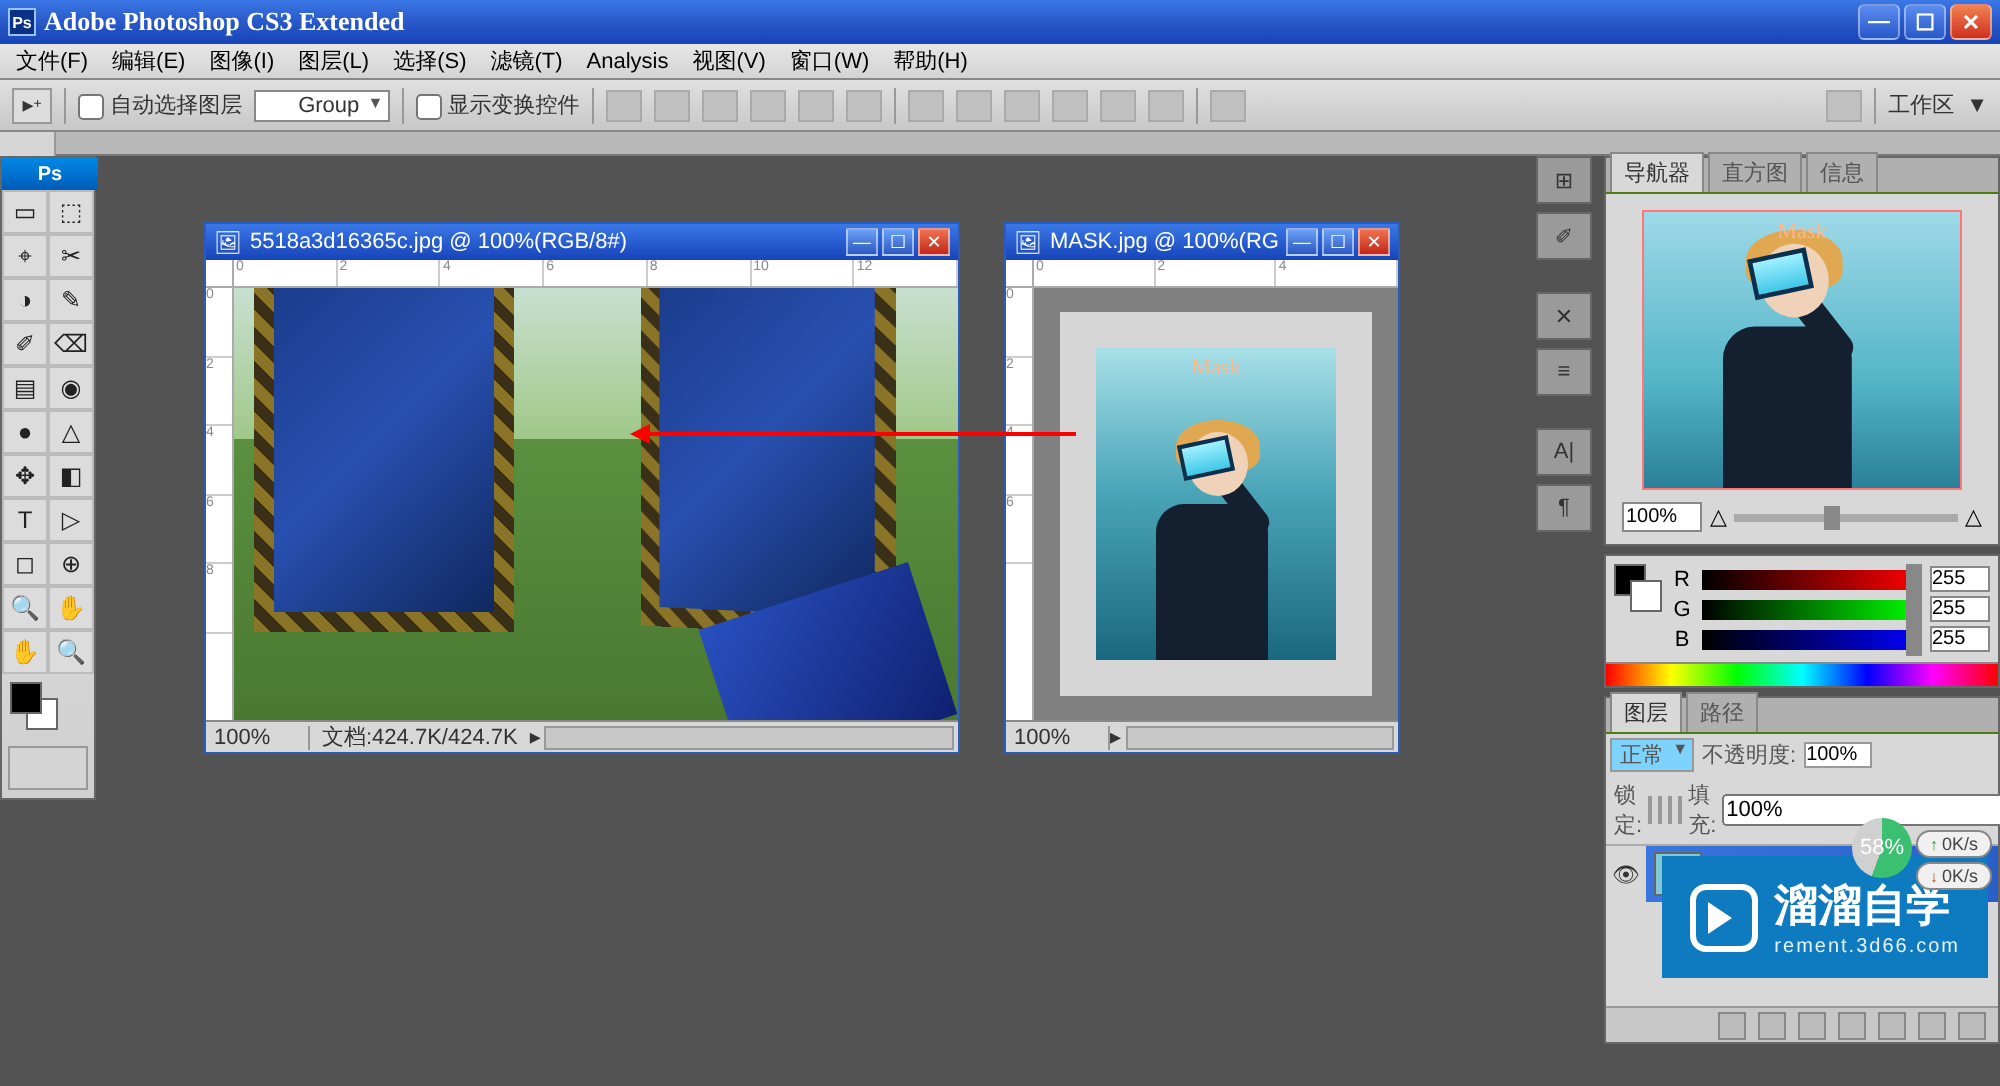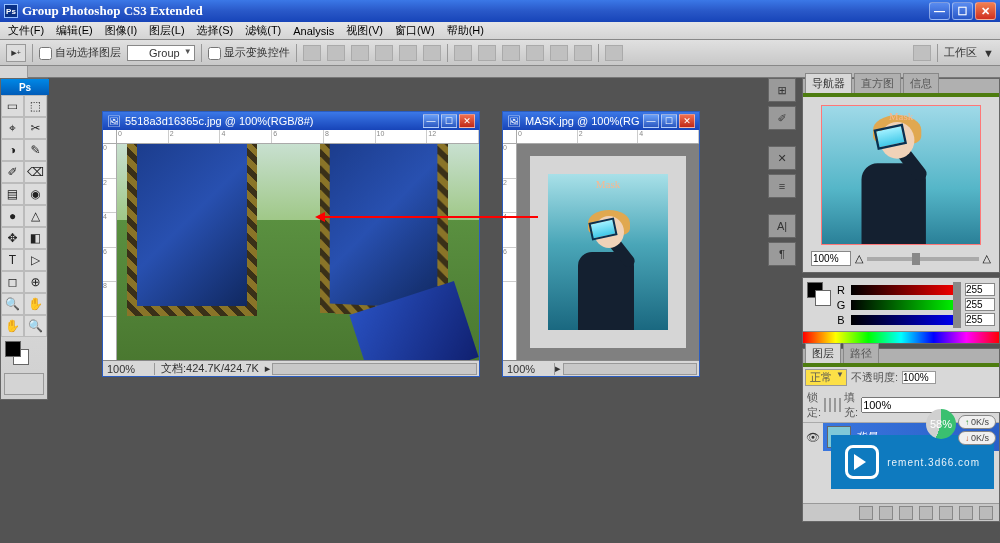--- a/index.html
+++ b/index.html
@@ -45,21 +45,21 @@
 .toolbox .swatch-back { background:#fff; margin:-8px 0 0 8px; }
 .toolbox .qm { width:40px; height:22px; border:1px solid #999; margin:4px auto; background:#d4d4d4; }
 
 
 .dock-left2 { position:absolute; right:200px; top:0; width:32px; display:flex; flex-direction:column; gap:4px; }
 .dock-ico { width:28px; height:24px; background:#9a9a9a; border:1px solid #666; display:flex; align-items:center; justify-content:center; color:#333; font-size:11px; }
 
 
 .panels { position:absolute; right:0; top:0; width:198px; display:flex; flex-direction:column; gap:4px; }
 .panel { background:#d8d8d8; border:1px solid #666; }
-.panel-tabs { height:18px; background:#b0b0b0; display:flex; align-items:flex-end; border-bottom:4px solid #4d7c0f; }
+.panel-tabs { height:18px; background:#b0b0b0; display:flex; align-items:flex-end; border-bottom:1px solid #4d7c0f; }
 .panel-tabs .ptab { padding:2px 6px; background:#d8d8d8; border:1px solid #888; border-bottom:none; margin-left:2px; color:#333; }
 .panel-tabs .ptab.bg { background:#b0b0b0; color:#555; }
 .panel-body { padding:4px; }
 
 
 .nav-preview { width:160px; height:140px; margin:4px auto; position:relative; border:1px solid #f77; background:linear-gradient(to bottom,#9fd9e8 0%,#55b6c8 60%,#2a8098 100%); overflow:hidden; }
 .nav-zoom { display:flex; align-items:center; padding:2px 4px; gap:4px; }
 .nav-zoom input { width:40px; border:1px solid #888; font-size:10px; padding:1px; }
 .nav-zoom .slider { flex:1; height:4px; background:#aaa; position:relative; }
 .nav-zoom .slider::after { content:""; position:absolute; left:40%; top:-4px; width:8px; height:12px; background:#888; }
@@ -74,21 +74,21 @@
 .color-row .bar { position:relative; }
 .color-row .bar::after { content:""; position:absolute; right:0; top:-3px; width:8px; height:16px; background:#888; }
 .color-row input { width:30px; border:1px solid #888; font-size:10px; }
 .color-swatch-pair { width:24px; height:24px; position:relative; margin-right:4px; display:inline-block; }
 .color-swatch-pair .a{ width:16px; height:16px; background:#000; border:1px solid #666; position:absolute; }
 .color-swatch-pair .b{ width:16px; height:16px; background:#fff; border:1px solid #666; position:absolute; left:8px; top:8px; }
 .spectrum { height:12px; background:linear-gradient(to right,#f00,#ff0,#0f0,#0ff,#00f,#f0f,#f00); border-top:1px solid #888; }
 
 
 .layers-opts { display:flex; align-items:center; gap:4px; padding:2px; font-size:10px; color:#555; }
-.layers-opts .dd { border:1px solid #999; padding:0 14px 0 4px; background:#fde047; position:relative; }
+.layers-opts .dd { border:1px solid #999; padding:0 14px 0 4px; background:#7dd3fc; position:relative; }
 .layers-opts .dd::after { content:"▼"; position:absolute; right:2px; font-size:8px; }
 .layers-opts input{ width:34px; border:1px solid #999; font-size:10px; }
 .lock-row { display:flex; align-items:center; gap:3px; padding:2px 4px; border-bottom:1px solid #aaa; color:#555; font-size:10px; }
 .lock-row .li { width:14px; height:14px; background:#ccc; border:1px solid #999; }
 .layer-row { display:flex; align-items:center; height:28px; background:linear-gradient(to right,#3b78e0,#2a5fc8); color:#fff; }
 .layer-row .eye { width:20px; text-align:center; background:#d8d8d8; color:#333; height:100%; display:flex; align-items:center; justify-content:center; }
 .layer-row .thumb { width:24px; height:22px; background:#7fc8d8; border:1px solid #666; margin:0 4px; }
 .layer-row .lname { flex:1; font-style:italic; }
 .layer-row .lock { width:16px; }
 .panel-footer { height:18px; background:#c8c8c8; border-top:1px solid #999; display:flex; align-items:center; justify-content:flex-end; gap:6px; padding:0 6px; }
@@ -147,21 +147,21 @@
 .netbadge { background:#f0f0f0; border:1px solid #888; border-radius:8px; padding:1px 6px; font-size:9px; color:#444; display:flex; align-items:center; gap:2px; }
 .netbadge::before { content:"↑"; color:#3a9a3a; font-size:8px; }
 .netbadge.dn::before { content:"↓"; color:#c05020; }
 .prog-circle { position:absolute; right:44px; bottom:104px; width:30px; height:30px; border-radius:50%; background:conic-gradient(#3ac070 0 200deg,#d0d0d0 200deg 360deg); display:flex; align-items:center; justify-content:center; color:#fff; font-size:9px; z-index:55; }
 </style>
 </head>
 <body>
 
 <div class="xp-titlebar">
   <span class="ps-icon">Ps</span>
-  <span class="title">Group Photoshop CS3 Extended</span>
+  <span class="title">Adobe Photoshop CS3 Extended</span>
   <div class="xp-controls">
     <div class="xp-btn min">—</div>
     <div class="xp-btn max">☐</div>
     <div class="xp-btn close">✕</div>
   </div>
 </div>
 
 <div class="menubar">
   <span>文件(F)</span>
   <span>编辑(E)</span>
@@ -449,15 +449,16 @@
   <div class="netbadges">
     <div class="netbadge">0K/s</div>
     <div class="netbadge dn">0K/s</div>
   </div>
 
 </div>
 
 <div class="wm">
   <div class="play"></div>
   <div class="txt">
+    <div class="cn">溜溜自学</div>
     <div class="url">rement.3d66.com</div>
   </div>
 </div>
 
 </body></html>

